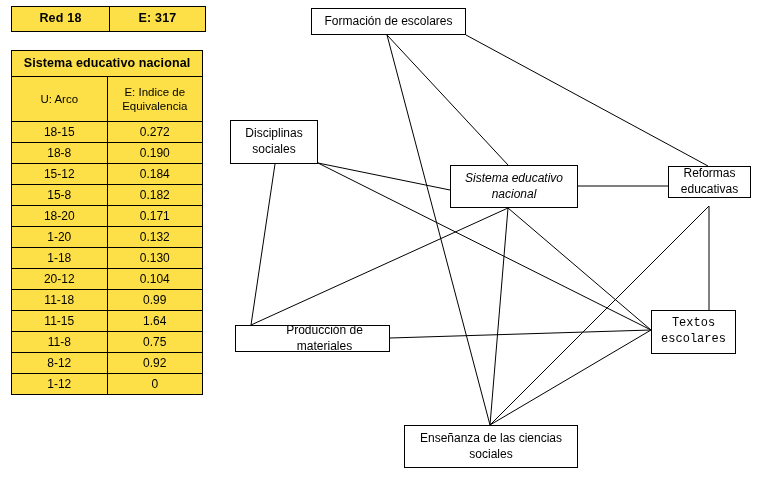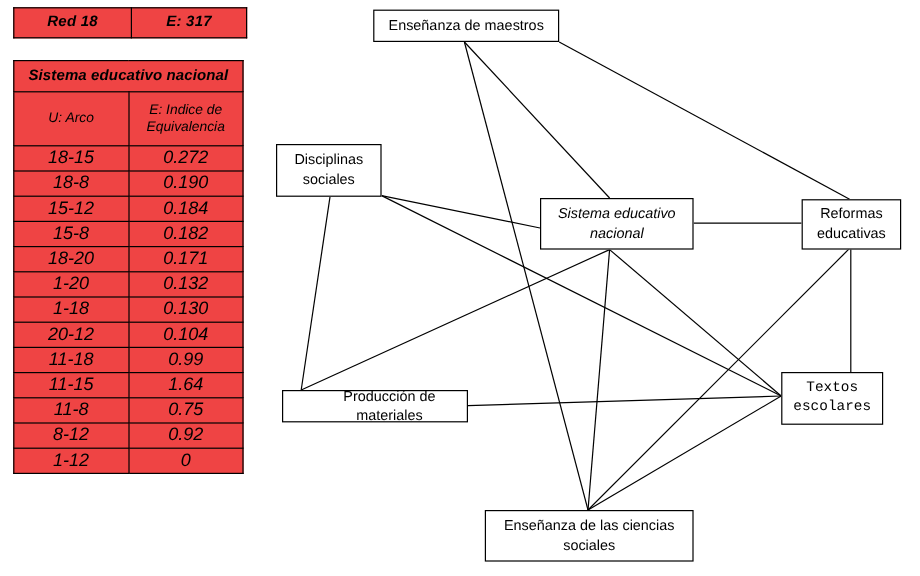--- a/index.html
+++ b/index.html
@@ -21,22 +21,21 @@
     position: absolute;
     left: 11px;
     top: 6px;
     width: 192px;
   }
 
   table.grid {
     border-collapse: collapse;
     width: 192px;
     table-layout: fixed;
-    background: #ef4444;
-    font-style: italic;
+    background: #fde047;
   }
   table.grid td, table.grid th {
     border: 1px solid #000000;
     text-align: center;
     vertical-align: middle;
     font-size: 11.5px;
     line-height: 1.25;
     padding: 0;
     color: #000000;
   }
@@ -63,21 +62,21 @@
   #arc-table th.col-head {
     height: 40px;
     font-weight: normal;
     font-size: 11.5px;
     padding: 2px 3px;
   }
   #arc-table td.col-u { width: 97px; }
   #arc-table td.col-e { width: 95px; }
   #arc-table tbody td {
     height: 20px;
-    font-size: 15px;
+    font-size: 12px;
   }
 
   
   #diagram {
     position: absolute;
     left: 215px;
     top: 0;
     width: 552px;
     height: 480px;
   }
@@ -196,20 +195,20 @@
       <line x1="36" y1="325" x2="293" y2="208" stroke="#000000" stroke-width="1"></line>
       <line x1="175" y1="338" x2="436" y2="330" stroke="#000000" stroke-width="1"></line>
       <line x1="363" y1="186" x2="453" y2="186" stroke="#000000" stroke-width="1"></line>
       <line x1="293" y1="208" x2="275" y2="425" stroke="#000000" stroke-width="1"></line>
       <line x1="293" y1="208" x2="436" y2="330" stroke="#000000" stroke-width="1"></line>
       <line x1="494" y1="206" x2="494" y2="310" stroke="#000000" stroke-width="1"></line>
       <line x1="494" y1="206" x2="275" y2="425" stroke="#000000" stroke-width="1"></line>
       <line x1="436" y1="330" x2="275" y2="425" stroke="#000000" stroke-width="1"></line>
     </svg>
 
-<div class="node" style="left: 96px; top: 8px; width: 155px; height: 27px;">Enseñanza de maestros</div>
+<div class="node" style="left: 96px; top: 8px; width: 155px; height: 27px;">Formación de escolares</div>
     <div class="node" style="left: 15px; top: 120px; width: 88px; height: 44px;">Disciplinas sociales</div>
     <div class="node italic" style="left: 235px; top: 165px; width: 128px; height: 43px;">Sistema educativo nacional</div>
-    <div class="node" style="left: 453px; top: 166px; width: 83px; height: 42px;">Reformas educativas</div>
+    <div class="node" style="left: 453px; top: 166px; width: 83px; height: 32px;">Reformas educativas</div>
     <div class="node" style="left: 20px; top: 325px; width: 155px; height: 27px; padding-left: 28px;">Producción de materiales</div>
     <div class="node" style="left: 436px; top: 310px; width: 85px; height: 44px; font-family: Liberation Mono, monospace;">Textos escolares</div>
     <div class="node" style="left: 189px; top: 425px; width: 174px; height: 43px;">Enseñanza de las ciencias sociales</div>
   </div>
 
 </body></html>

